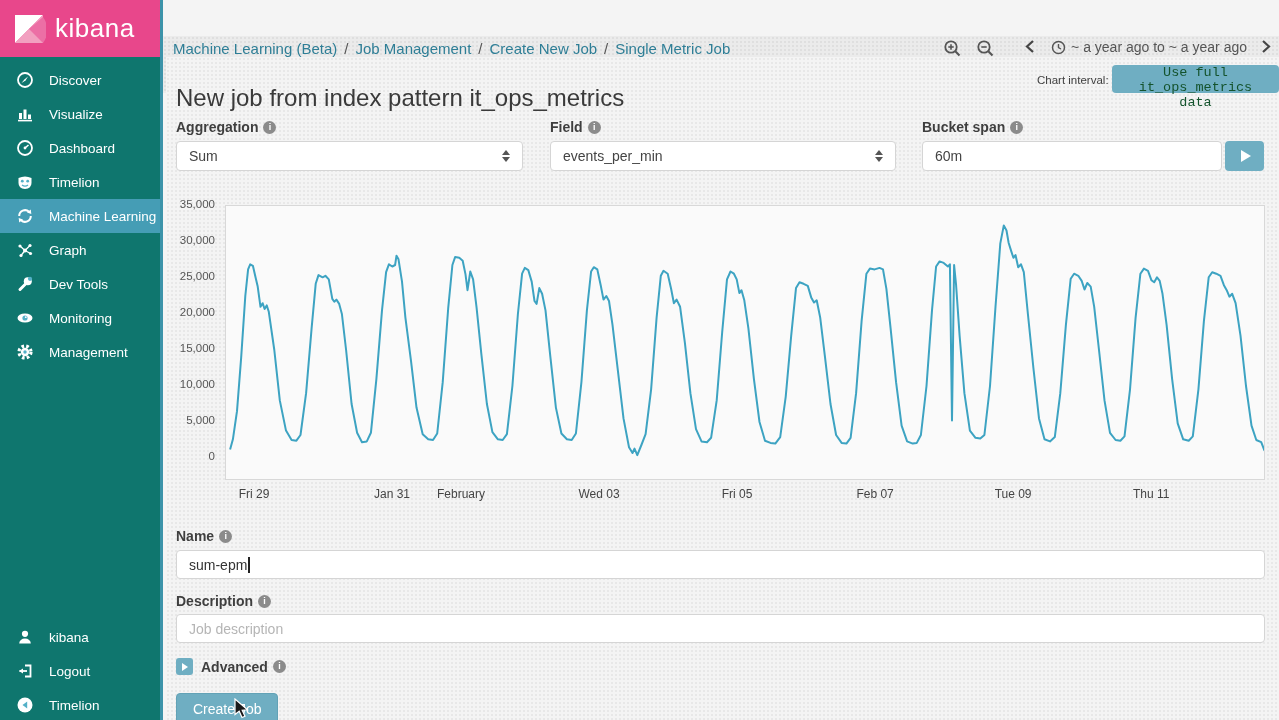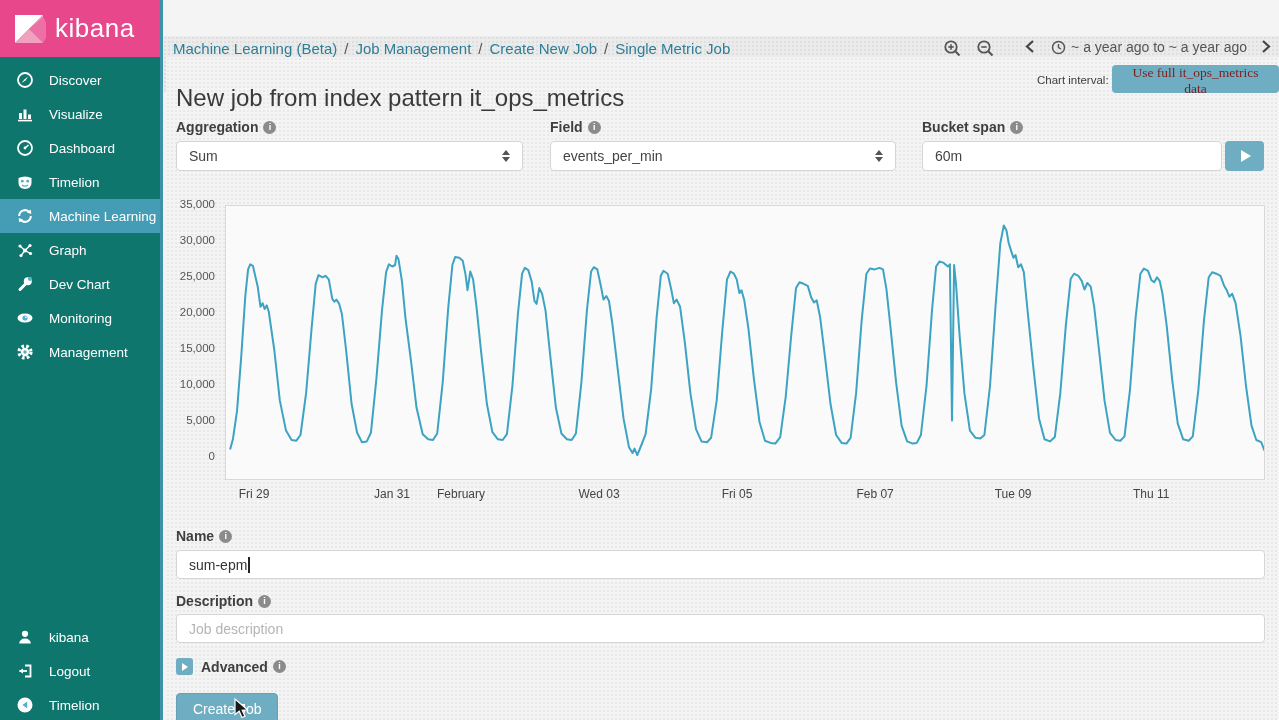--- a/index.html
+++ b/index.html
@@ -25,21 +25,21 @@
   .timegroup { position:absolute; right:8px; top:3px; display:flex; align-items:flex-start; color:#555; }
   .tbicon { margin-left:14px; cursor:pointer; display:inline-flex; align-items:center; }
   .time-text { font-size:14px; color:#555; margin:0 6px; display:flex; align-items:center; }
   .time-text svg { margin-right:5px; }
 
   
   .main { position:absolute; left:166px; top:57px; width:1113px; height:663px; background:#f4f4f4;
           background-image:radial-gradient(#e8e8e8 1px, transparent 1px); background-size:4px 4px; }
   .page-title { position:absolute; left:10px; top:27px; font-size:24px; font-weight:400; color:#3a3a3a; }
   .chart-interval { position:absolute; left:871px; top:17px; font-size:11.5px; color:#3f3f3f; }
-  .use-full-btn { position:absolute; left:946px; top:8px; height:28px; padding:0 11px; background:#6faec2; border:none; border-radius:4px; color:#7f1d1d; font-size:13.5px; font-family:Liberation Serif, serif; cursor:pointer; }
+  .use-full-btn { position:absolute; left:946px; top:8px; height:28px; padding:0 11px; background:#6faec2; border:none; border-radius:4px; color:#14532d; font-size:13.5px; font-family:Liberation Mono, monospace; cursor:pointer; }
 
   .fld-label { position:absolute; font-size:14px; font-weight:bold; color:#3f3f3f; display:flex; align-items:center; }
   .info { display:inline-block; width:13px; height:13px; border-radius:50%; background:#8b8b8b; color:#fff; font-size:9px; font-weight:bold; text-align:center; line-height:13px; margin-left:5px; }
   .ctl { position:absolute; top:84px; height:30px; background:#fff; border:1px solid #d5d5d5; border-radius:4px; font-size:14px; color:#444; display:flex; align-items:center; padding:0 12px; cursor:pointer; }
   .spin { margin-left:auto; display:flex; flex-direction:column; align-items:center; }
   .spin b { width:0; height:0; border-left:4px solid transparent; border-right:4px solid transparent; display:block; }
   .spin .up { border-bottom:5px solid #555; margin-bottom:2px; }
   .spin .dn { border-top:5px solid #555; }
   .play-btn { position:absolute; left:1059px; top:84px; width:39px; height:30px; background:#6faec2; border:none; border-radius:4px; cursor:pointer; display:flex; align-items:center; justify-content:center; }
   .play-tri { width:0; height:0; border-top:6px solid transparent; border-bottom:6px solid transparent; border-left:10px solid #fff; margin-left:2px; }
@@ -144,21 +144,21 @@
         <span class="side-label">Graph</span>
     </div>
     <div class="side-item">
       <span class="side-icon">
         <svg width="18" height="18" viewBox="0 0 18 18">
             <line x1="4" y1="14.5" x2="9.5" y2="9" stroke="#fff" stroke-width="3" stroke-linecap="round"></line>
             <circle cx="11.8" cy="6.2" r="4" fill="#fff"></circle>
             <circle cx="14" cy="3.8" r="2.1" fill="#53b0c7"></circle>
           </svg>
       </span>
-        <span class="side-label">Dev Chart</span>
+        <span class="side-label">Dev Tools</span>
     </div>
     <div class="side-item">
       <span class="side-icon">
         <svg width="18" height="18" viewBox="0 0 18 18">
             <ellipse cx="9" cy="9" rx="7.5" ry="4.6" fill="#fff"></ellipse>
             <circle cx="9" cy="9" r="2.6" fill="#53b0c7"></circle>
             <circle cx="9.8" cy="8.2" r="0.9" fill="#fff"></circle>
           </svg>
       </span>
         <span class="side-label">Monitoring</span>

